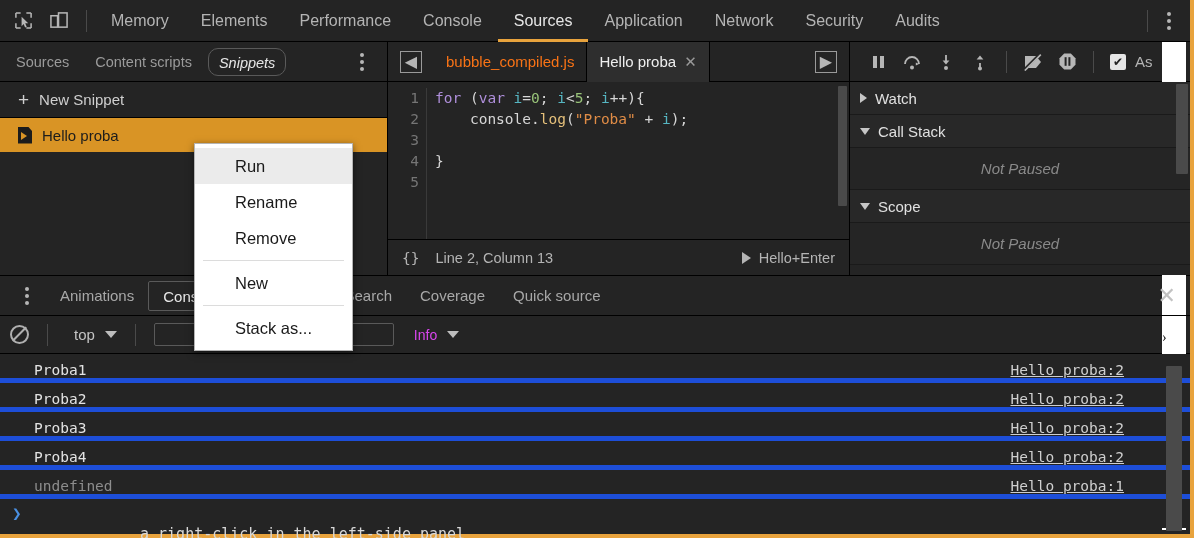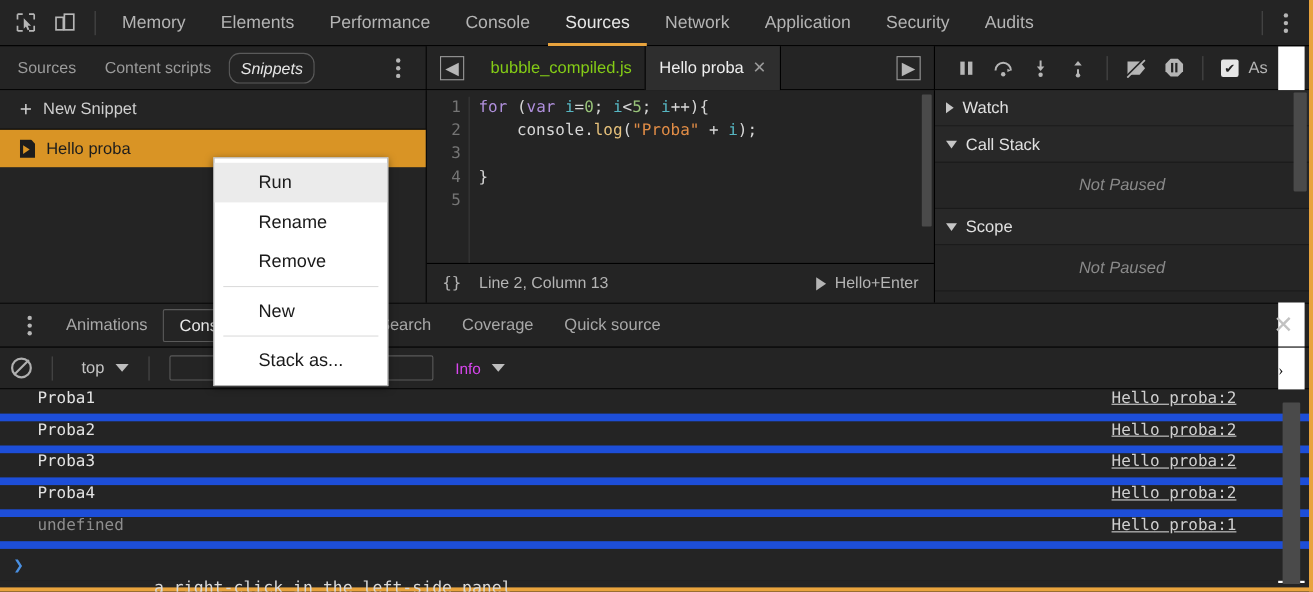--- a/index.html
+++ b/index.html
@@ -30,21 +30,21 @@
     background:#242424; }
   .subtab{ font-size:14.5px; color:#9b9b9b; padding:0 10px; height:28px; line-height:28px;
     margin-left:6px; white-space:nowrap; }
   .subtab.sel{ color:#e6e6e6; background:#242424; border:1px solid #5a5a5a; border-radius:10px;font-style:italic; }
   .nav2 .kebab{ margin-left:auto; margin-right:12px; }
 
   .edit2{ width:462px; display:flex; align-items:center; border-right:1px solid #000;
     background:#242424; position:relative; }
   .sqbtn{ width:22px; height:22px; border:1px solid #9a9a9a; margin:0 12px;
     display:flex; align-items:center; justify-content:center; color:#b6b6b6; flex:none; }
-  .etab{ font-size:15px; color:#84cc16; padding:0 12px; height:40px; line-height:40px;
+  .etab{ font-size:15px; color:#f97316; padding:0 12px; height:40px; line-height:40px;
     display:flex; align-items:center; gap:8px; white-space:nowrap; }
   .etab.sel{ color:#efefef; background:#2e2e2e; border-left:1px solid #000; border-right:1px solid #000;}
   .xcl{ color:#9a9a9a; font-size:15px; }
   .edit2 .sqbtn.last{ margin-left:auto; }
 
   .dbg2{ flex:1; display:flex; align-items:center; gap:2px; background:#242424; padding-left:12px; }
   .dbgbtn{ width:32px; height:30px; display:flex; align-items:center; justify-content:center;
     color:#b6b6b6; }
   .chk{ width:16px; height:16px; background:#e6e6e6; border-radius:2px; color:#222;
     display:flex; align-items:center; justify-content:center; font-size:12px; margin-left:6px; }
@@ -112,21 +112,21 @@
     background:#b0b0b0; transform:rotate(-45deg); }
   .ctx{ font-size:15px; color:#c4c4c4; padding-left:8px; }
   .dd{ width:0;height:0;border-left:6px solid transparent;border-right:6px solid transparent;
     border-top:7px solid #bdbdbd; }
   .finput{ height:23px; width:240px; border:1px solid #5a5a5a; border-radius:2px;
     background:#242424; }
   .lvl{ font-size:14px; color:#d946ef;margin-left:10px; }
   .gear{ margin-left:auto; color:#c2c2c2; }
 
   .clist{ position:relative; background:#242424; }
-  .cmsg{ height:29px; display:flex; align-items:flex-start; border-bottom:7px solid #1d4ed8;
+  .cmsg{ height:29px; display:flex; align-items:flex-end; border-bottom:5px solid #1d4ed8;
     font-family:"DejaVu Sans Mono", monospace; font-size:14.5px; color:#e3e3e3;
     padding-left:34px; }
   .cmsg.undef{ color:#8d8d8d; }
   .clink{ margin-left:auto; margin-right:66px; color:#cfcfcf; text-decoration:underline; }
   .cprompt{ height:29px; display:flex; align-items:center; padding-left:12px; color:#4a90e2;
     font-family:"DejaVu Sans Mono", monospace; font-size:16px; }
   .c-scroll{ position:absolute; right:8px; top:12px; width:16px; height:165px;
     background:#4a4a4a; border-radius:1px; }
 
   
@@ -174,22 +174,22 @@
         </svg>
       </span>
     </div>
     <span class="vsep"></span>
     <div class="maintabs">
       <div class="mtab">Memory</div>
       <div class="mtab">Elements</div>
       <div class="mtab">Performance</div>
       <div class="mtab">Console</div>
       <div class="mtab sel">Sources</div>
+      <div class="mtab">Application</div>
       <div class="mtab">Network</div>
-      <div class="mtab">Application</div>
       <div class="mtab">Security</div>
       <div class="mtab">Audits</div>
     </div>
     <div class="tb-right">
       <span class="vsep"></span>
       <span class="kebab">
           <i></i>
           <i></i>
           <i></i>
         </span>

